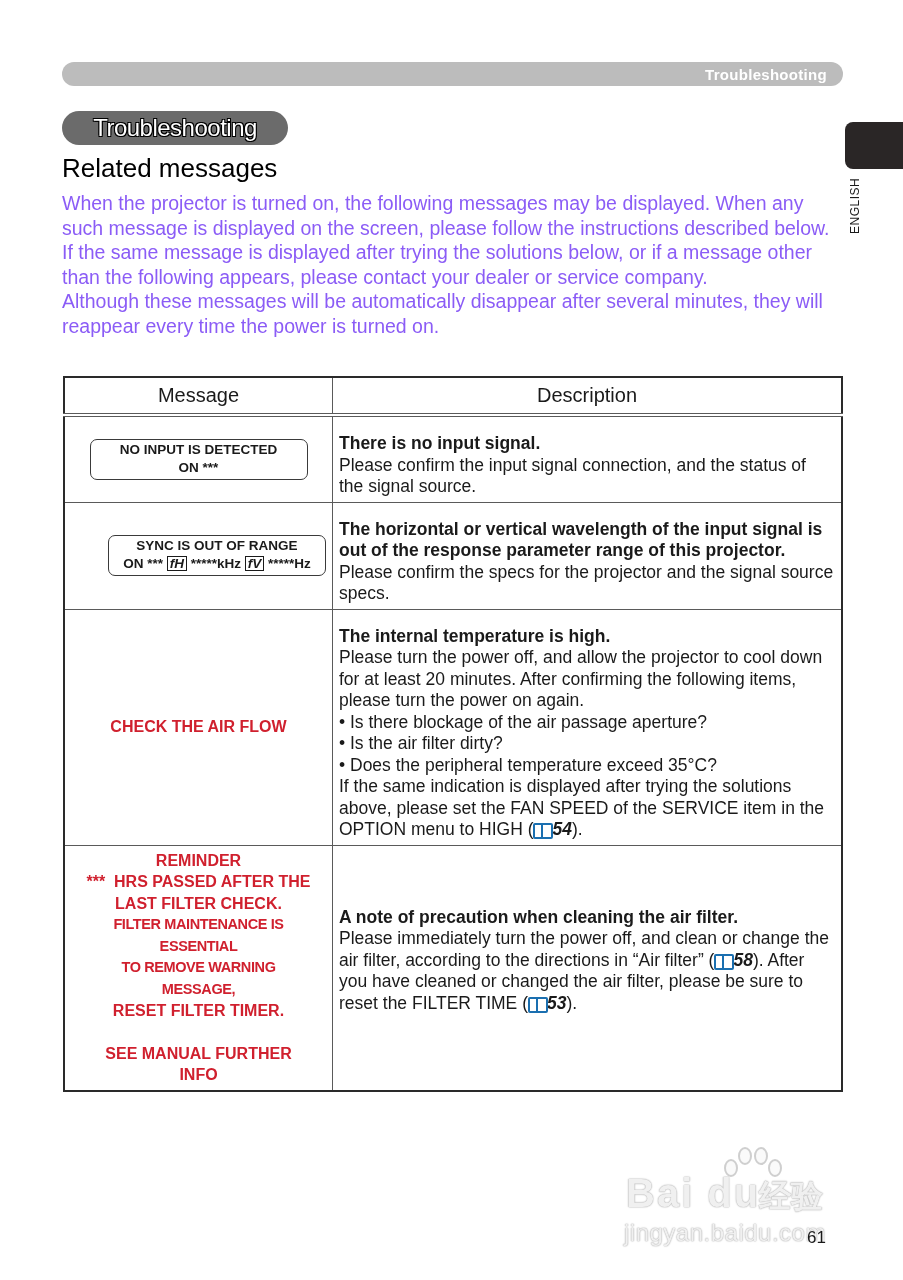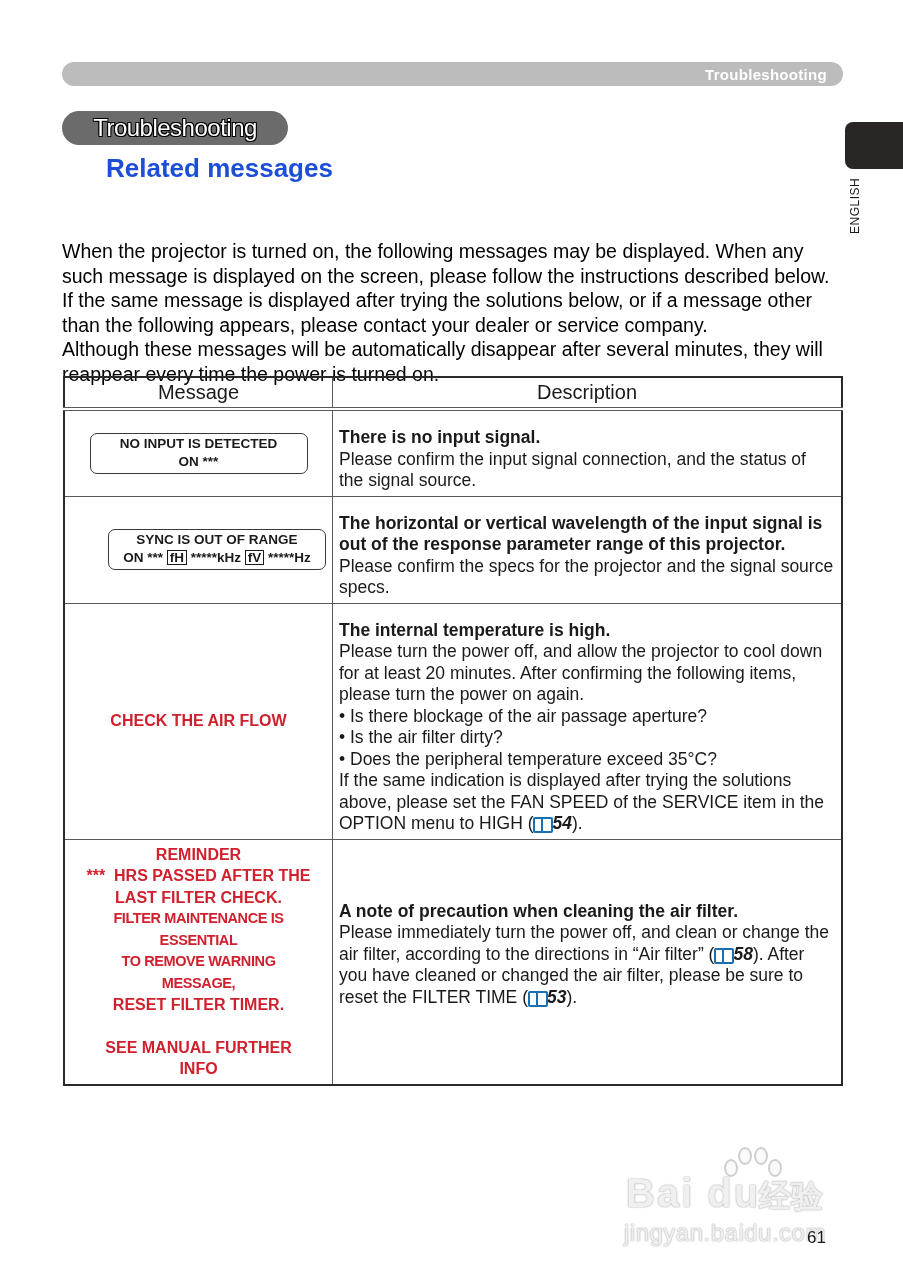--- a/index.html
+++ b/index.html
@@ -29,51 +29,51 @@
       position: absolute; left: 845px; top: 122px; width: 58px; height: 47px;
       background: #2a2626; border-radius: 8px 0 0 8px;
     }
     .lang-label {
       position: absolute; left: 848px; top: 178px; width: 16px; height: 70px;
       writing-mode: vertical-rl; transform: rotate(180deg);
       font-size: 12px; color: #1a1a1a; letter-spacing: 0.5px; text-align: right;
     }
 
     .page-heading {
-      position: absolute; left: 62px; top: 153px; font-size: 26px; font-weight: bold; color: #1d4ed8; margin-left: 44px;
+      position: absolute; left: 62px; top: 153px; font-size: 26px; font-weight: normal; color: #000000;
     }
     .intro {
       position: absolute; left: 62px; top: 191px; width: 780px;
-      font-size: 19.5px; line-height: 24.6px; color: #000000; margin-top: 48px;
+      font-size: 19.5px; line-height: 24.6px; color: #8b5cf6;
     }
     .intro p { margin: 0; }
 
     table.msg-table {
       position: absolute; left: 63px; top: 376px; width: 780px;
       border-collapse: collapse; border: 2px solid #2a2a2a;
       font-size: 17.5px; line-height: 21.5px;
     }
     .msg-table td, .msg-table th { border: 1px solid #5a5a5a; vertical-align: middle; }
     .msg-table th {
-      font-weight: normal; font-size: 20px; height: 32px; text-align: center;
+      font-weight: normal; font-size: 20px; height: 38px; text-align: center;
       border-bottom: 4px double #5a5a5a;
     }
     .msg-table col.c1 { width: 256px; }
     .msg-table td.desc { padding: 16px 6px 4px 6px; vertical-align: top; }
     .msg-table td.msg { text-align: center; padding: 4px 6px; }
     .desc .lead { font-weight: bold; }
     .desc .bullet { display: block; }
 
     .osd-box {
       display: inline-block; border: 1.5px solid #3a3a3a; border-radius: 7px;
       padding: 1px 6px 2px 6px; font-size: 13.5px; font-weight: bold; line-height: 18px;
       color: #1a1a1a; text-align: center; min-width: 218px;
     }
     .osd-tag {
-      display: inline-block; border: 1.2px solid #1a1a1a; padding: 0 2px; line-height: 13px;
+      display: inline-block; border: 1.2px solid #1a1a1a; padding: 0 2px; line-height: 13px; font-style: italic;
     }
     .red-msg { color: #d0202e; font-weight: bold; font-size: 16px; line-height: 21.5px; }
     .red-msg .narrow { font-size: 14.5px; letter-spacing: -0.4px; }
 
     .ref { white-space: nowrap; }
     .ref-icon {
       display: inline-block; width: 18px; height: 13px; vertical-align: -1px;
       position: relative; margin-right: 1px;
     }
     .ref-icon::before, .ref-icon::after {

